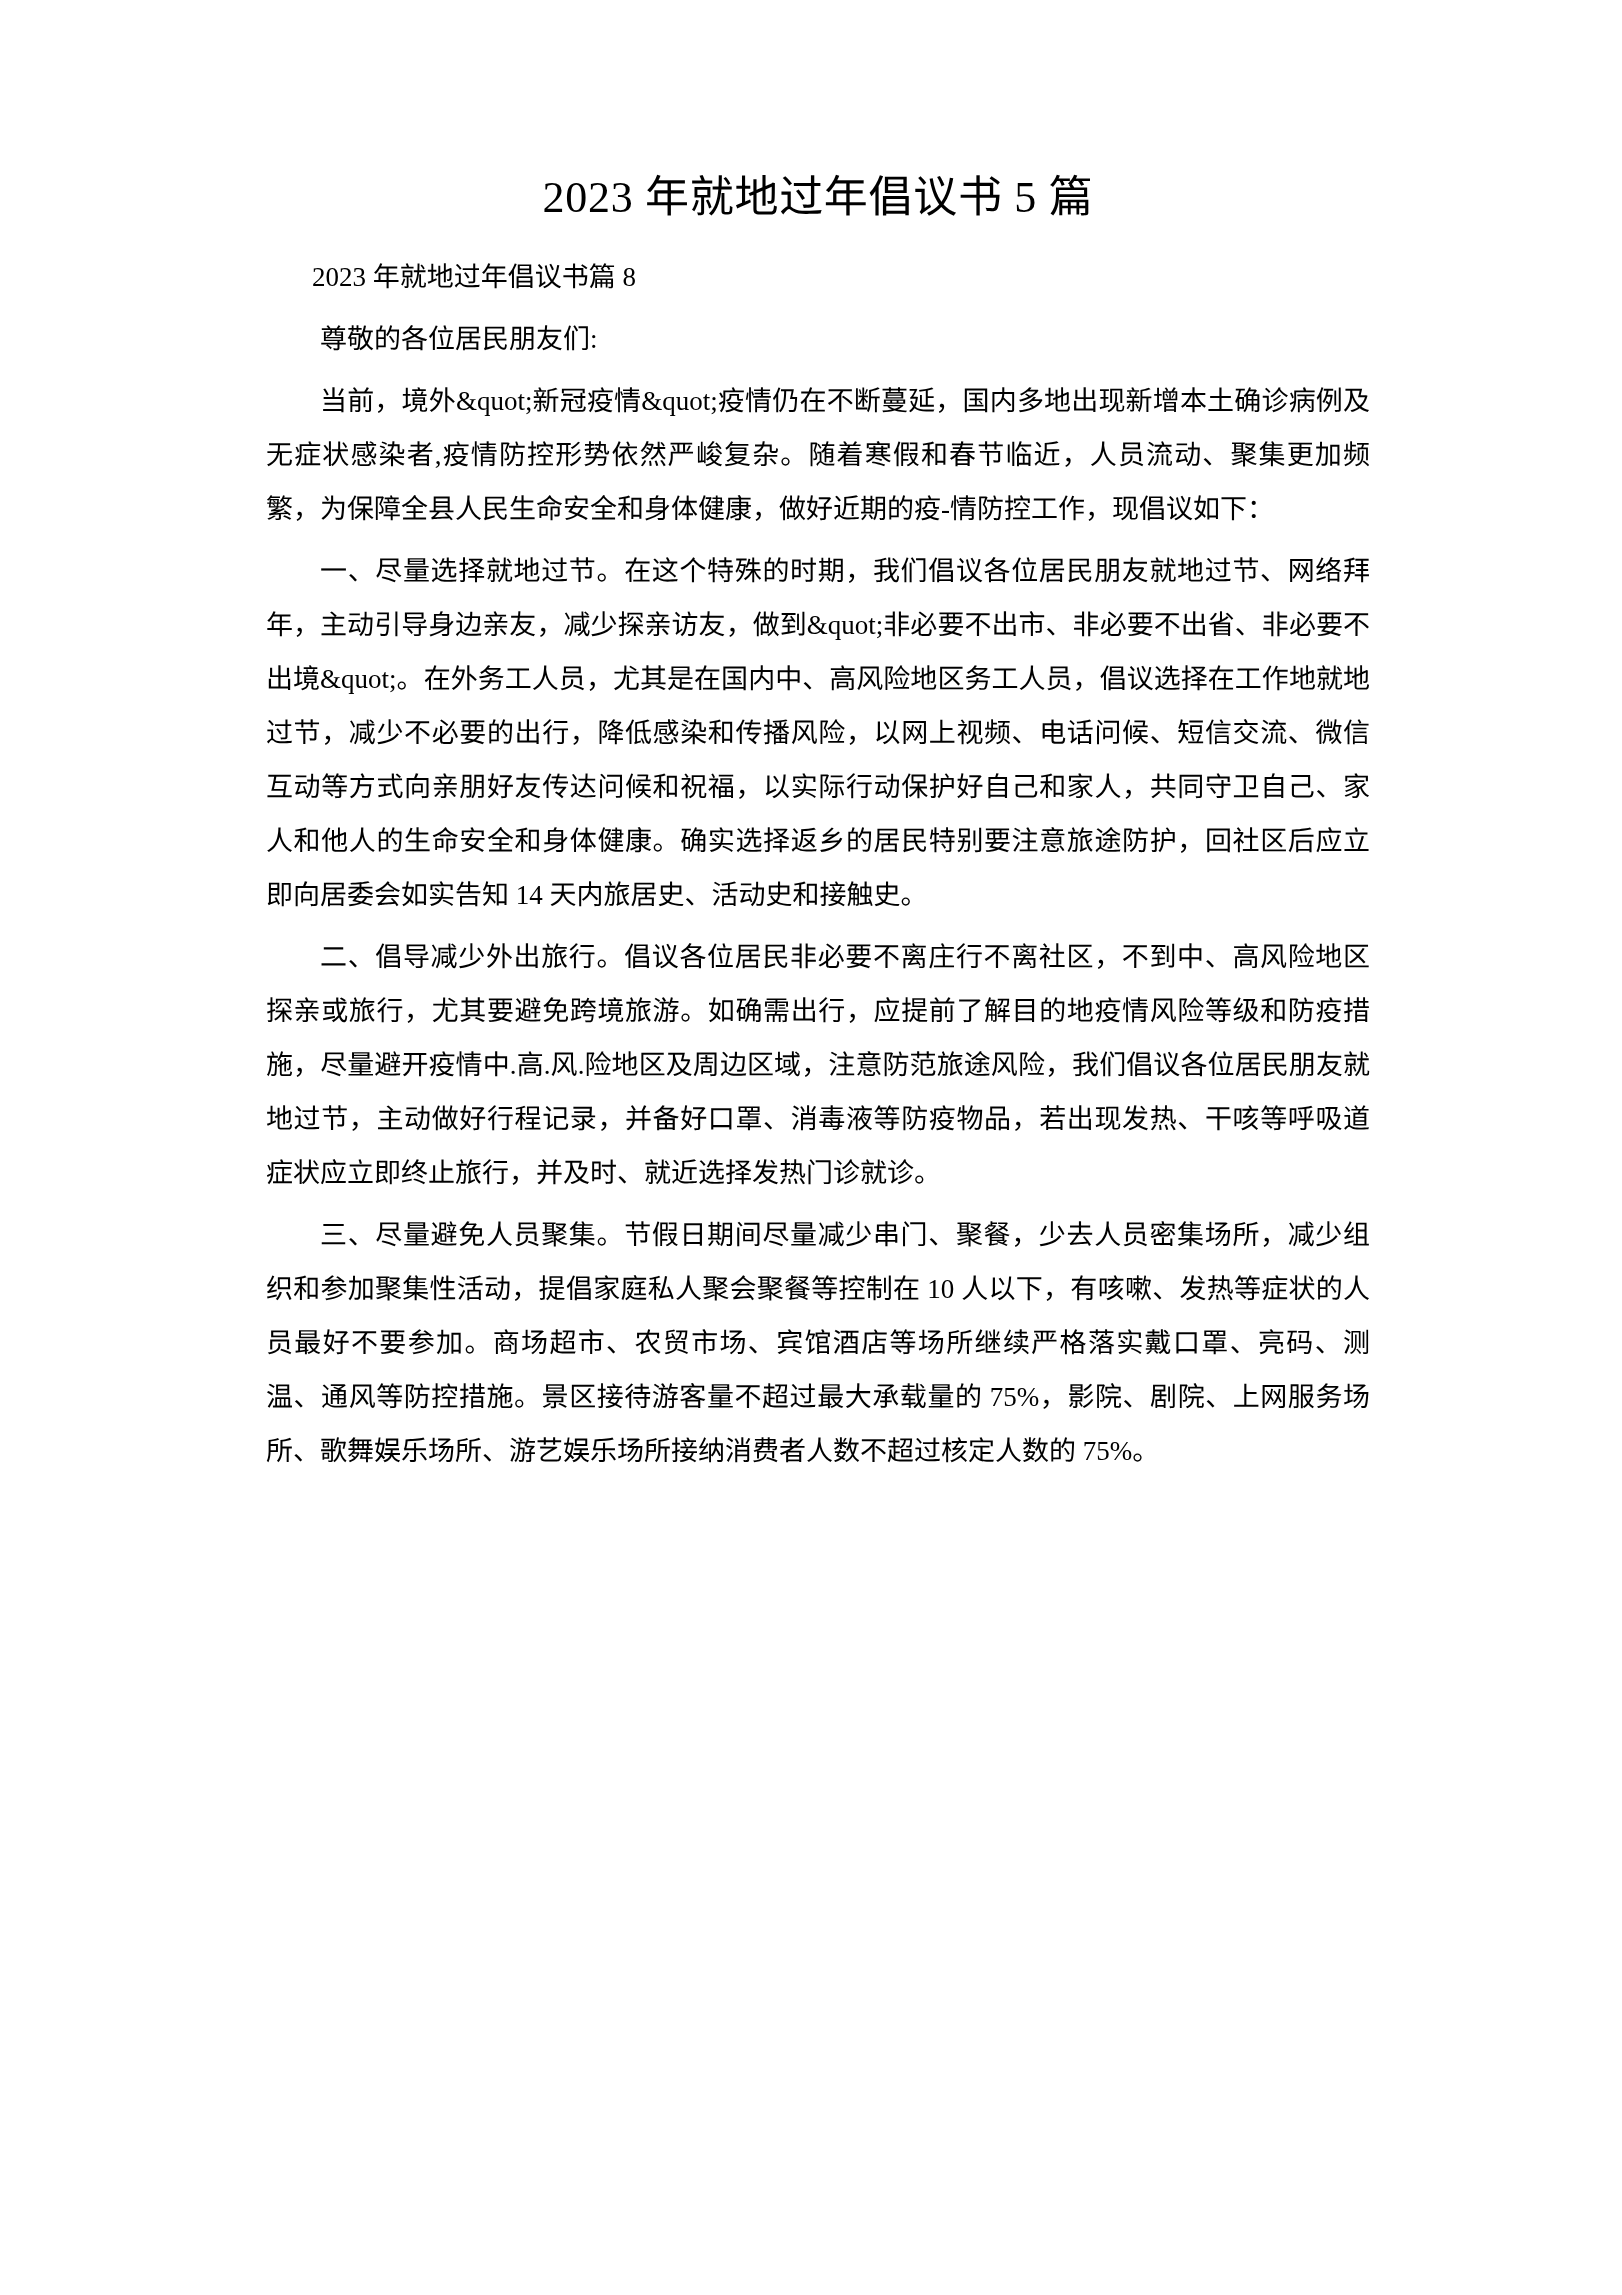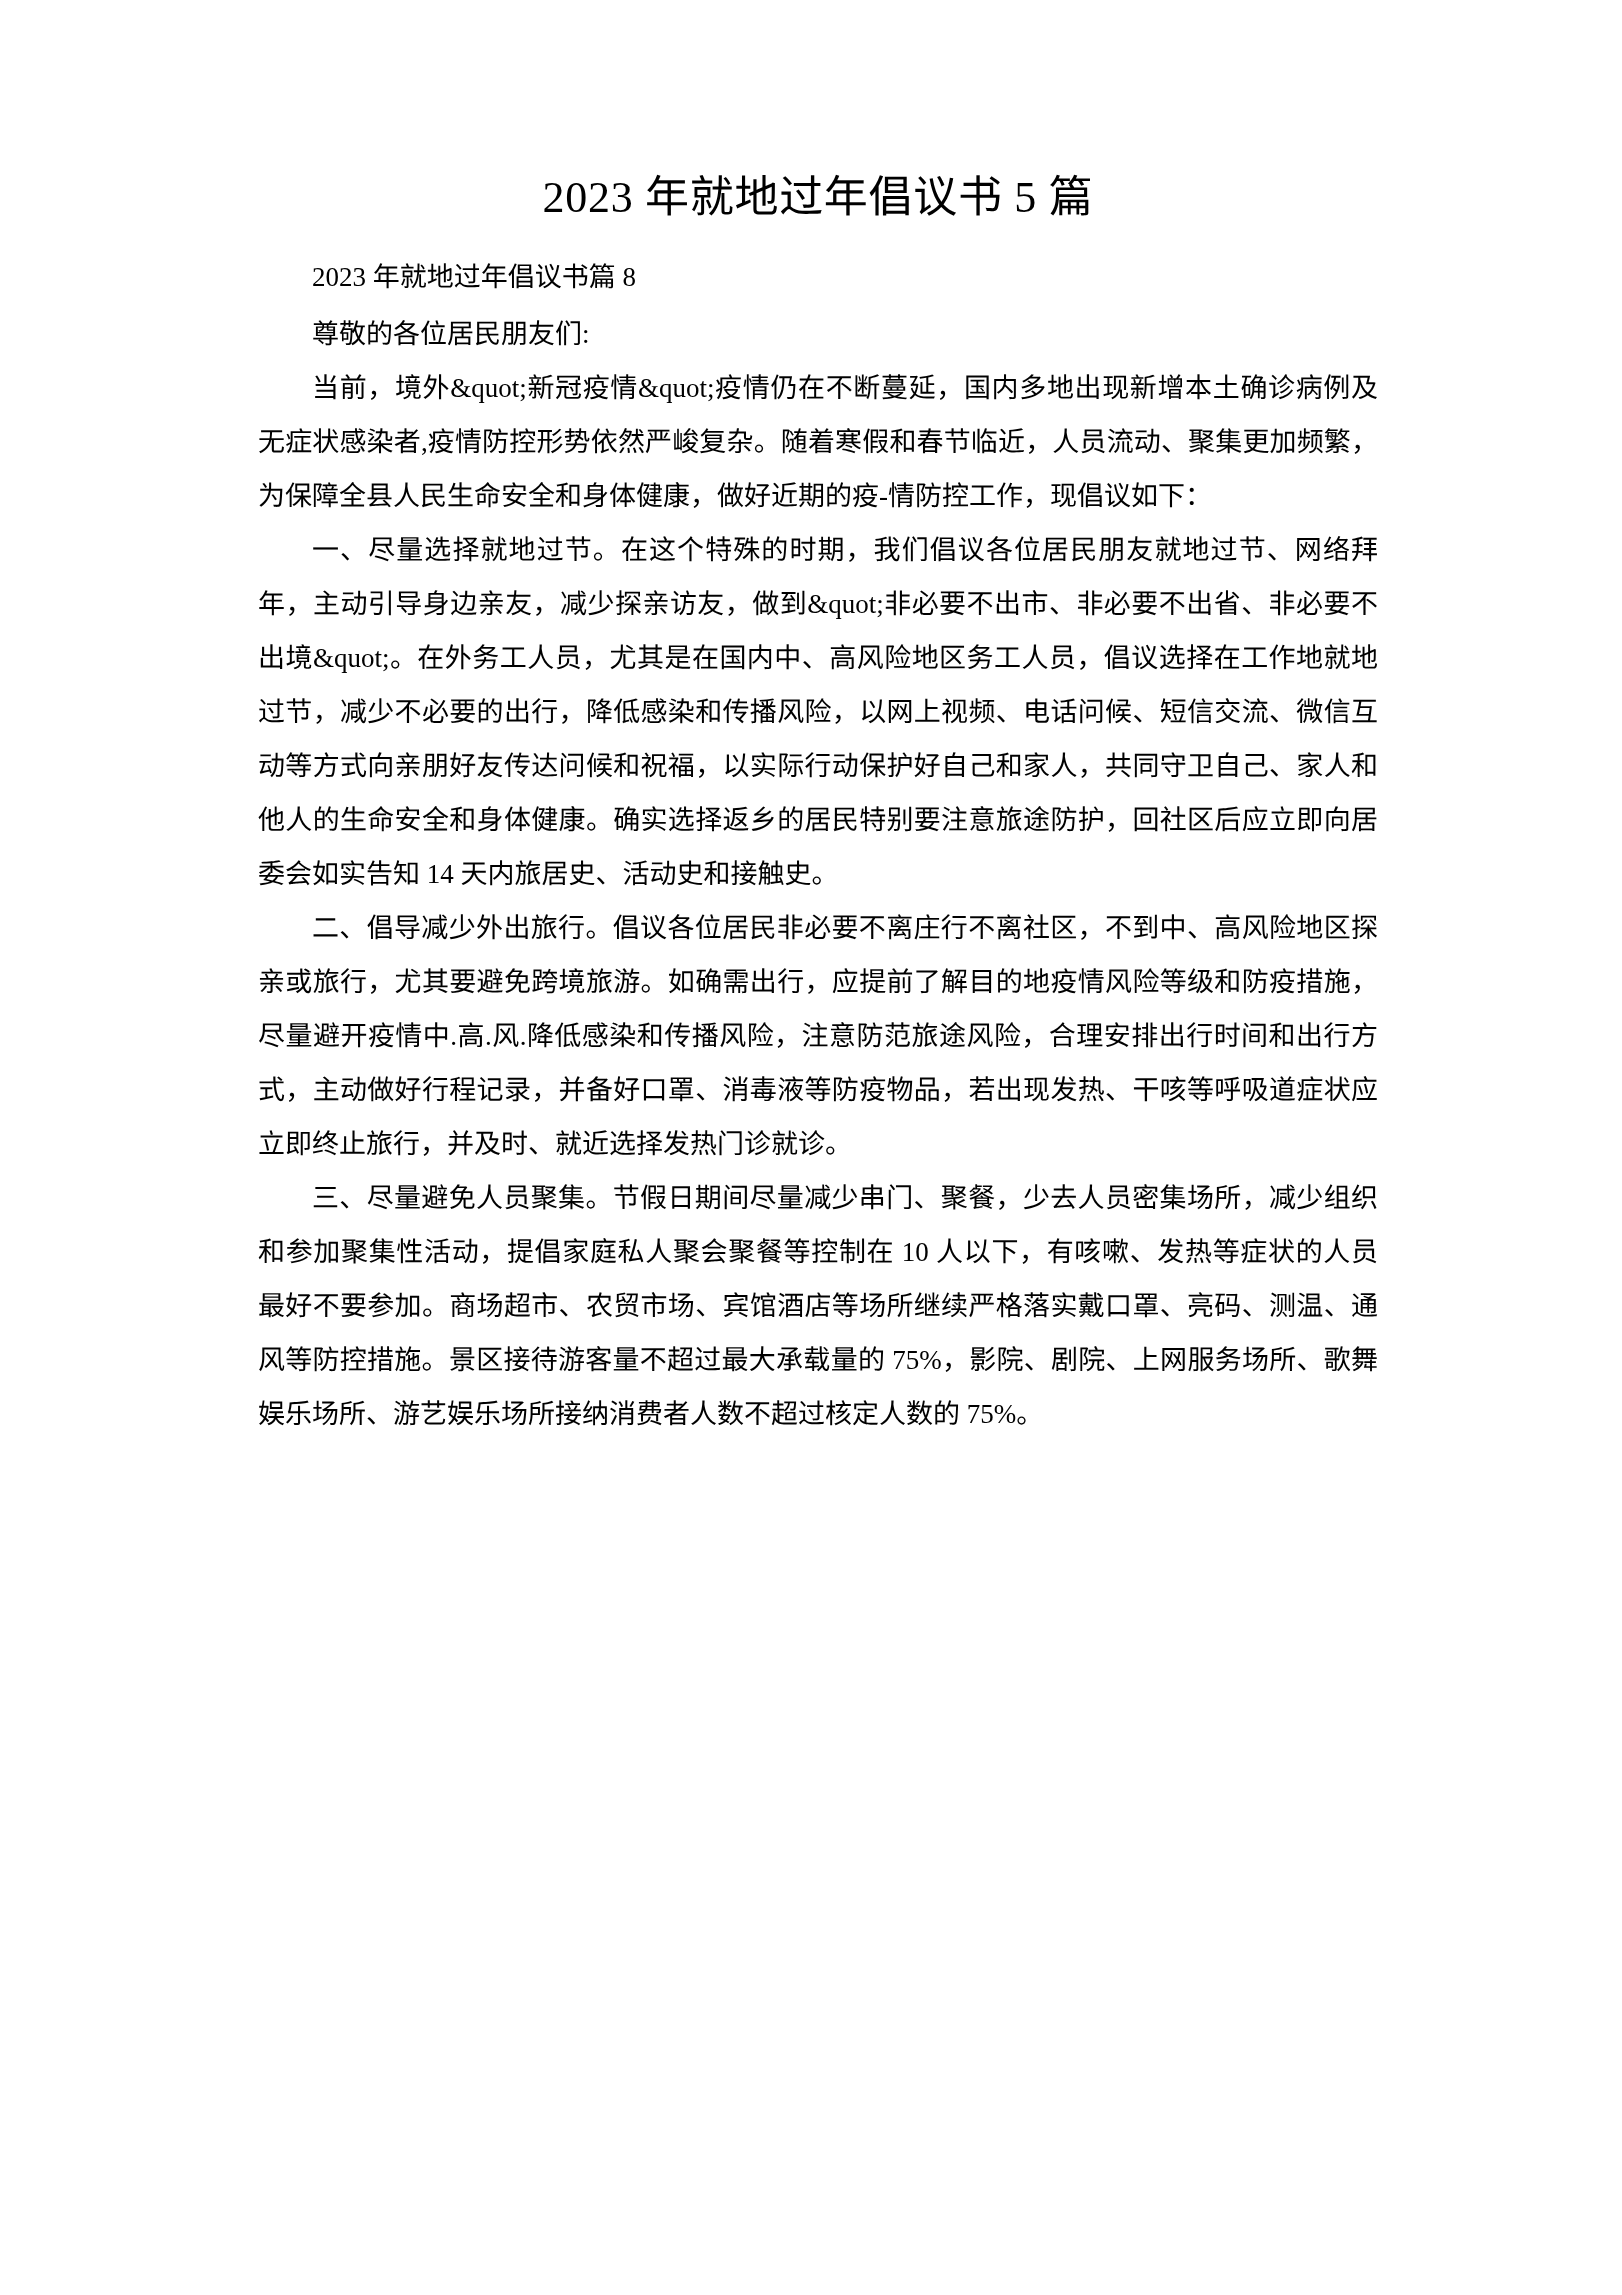--- a/index.html
+++ b/index.html
@@ -39,21 +39,21 @@
     font-size: 27px;
     line-height: 2.0;
     margin: 0 0 2.6px 0;
     text-indent: 2em;
     text-align: justify;
     text-justify: inter-ideograph;
   }
   .para {
     font-size: 27px;
     line-height: 2.0;
-    margin: 0;
+    margin: 8px;
     text-indent: 2em;
     text-align: justify;
     text-justify: inter-ideograph;
     word-break: break-all;
   }
 </style>
 </head>
 <body>
 
 <div class="page">
@@ -62,20 +62,20 @@
     <h1 class="doc-title">2023 年就地过年倡议书 5 篇</h1>
 
     <p class="subtitle">2023 年就地过年倡议书篇 8</p>
 
     <p class="para">尊敬的各位居民朋友们:</p>
 
     <p class="para">当前，境外&amp;quot;新冠疫情&amp;quot;疫情仍在不断蔓延，国内多地出现新增本土确诊病例及无症状感染者,疫情防控形势依然严峻复杂。随着寒假和春节临近，人员流动、聚集更加频繁，为保障全县人民生命安全和身体健康，做好近期的疫-情防控工作，现倡议如下：</p>
 
     <p class="para">一、尽量选择就地过节。在这个特殊的时期，我们倡议各位居民朋友就地过节、网络拜年，主动引导身边亲友，减少探亲访友，做到&amp;quot;非必要不出市、非必要不出省、非必要不出境&amp;quot;。在外务工人员，尤其是在国内中、高风险地区务工人员，倡议选择在工作地就地过节，减少不必要的出行，降低感染和传播风险，以网上视频、电话问候、短信交流、微信互动等方式向亲朋好友传达问候和祝福，以实际行动保护好自己和家人，共同守卫自己、家人和他人的生命安全和身体健康。确实选择返乡的居民特别要注意旅途防护，回社区后应立即向居委会如实告知 14 天内旅居史、活动史和接触史。</p>
 
-    <p class="para">二、倡导减少外出旅行。倡议各位居民非必要不离庄行不离社区，不到中、高风险地区探亲或旅行，尤其要避免跨境旅游。如确需出行，应提前了解目的地疫情风险等级和防疫措施，尽量避开疫情中.高.风.降低感染和传播风险，注意防范旅途风险，合理安排出行时间和出行方式，主动做好行程记录，并备好口罩、消毒液等防疫物品，若出现发热、干咳等呼吸道症状应立即终止旅行，并及时、就近选择发热门诊就诊。</p>
+    <p class="para">二、倡导减少外出旅行。倡议各位居民非必要不离庄行不离社区，不到中、高风险地区探亲或旅行，尤其要避免跨境旅游。如确需出行，应提前了解目的地疫情风险等级和防疫措施，尽量避开疫情中.高.风.险地区及周边区域，注意防范旅途风险，我们倡议各位居民朋友就地过节，主动做好行程记录，并备好口罩、消毒液等防疫物品，若出现发热、干咳等呼吸道症状应立即终止旅行，并及时、就近选择发热门诊就诊。</p>
 
     <p class="para">三、尽量避免人员聚集。节假日期间尽量减少串门、聚餐，少去人员密集场所，减少组织和参加聚集性活动，提倡家庭私人聚会聚餐等控制在 10 人以下，有咳嗽、发热等症状的人员最好不要参加。商场超市、农贸市场、宾馆酒店等场所继续严格落实戴口罩、亮码、测温、通风等防控措施。景区接待游客量不超过最大承载量的 75%，影院、剧院、上网服务场所、歌舞娱乐场所、游艺娱乐场所接纳消费者人数不超过核定人数的 75%。</p>
 
 
   </div>
 </div>
 
 
 </body></html>

